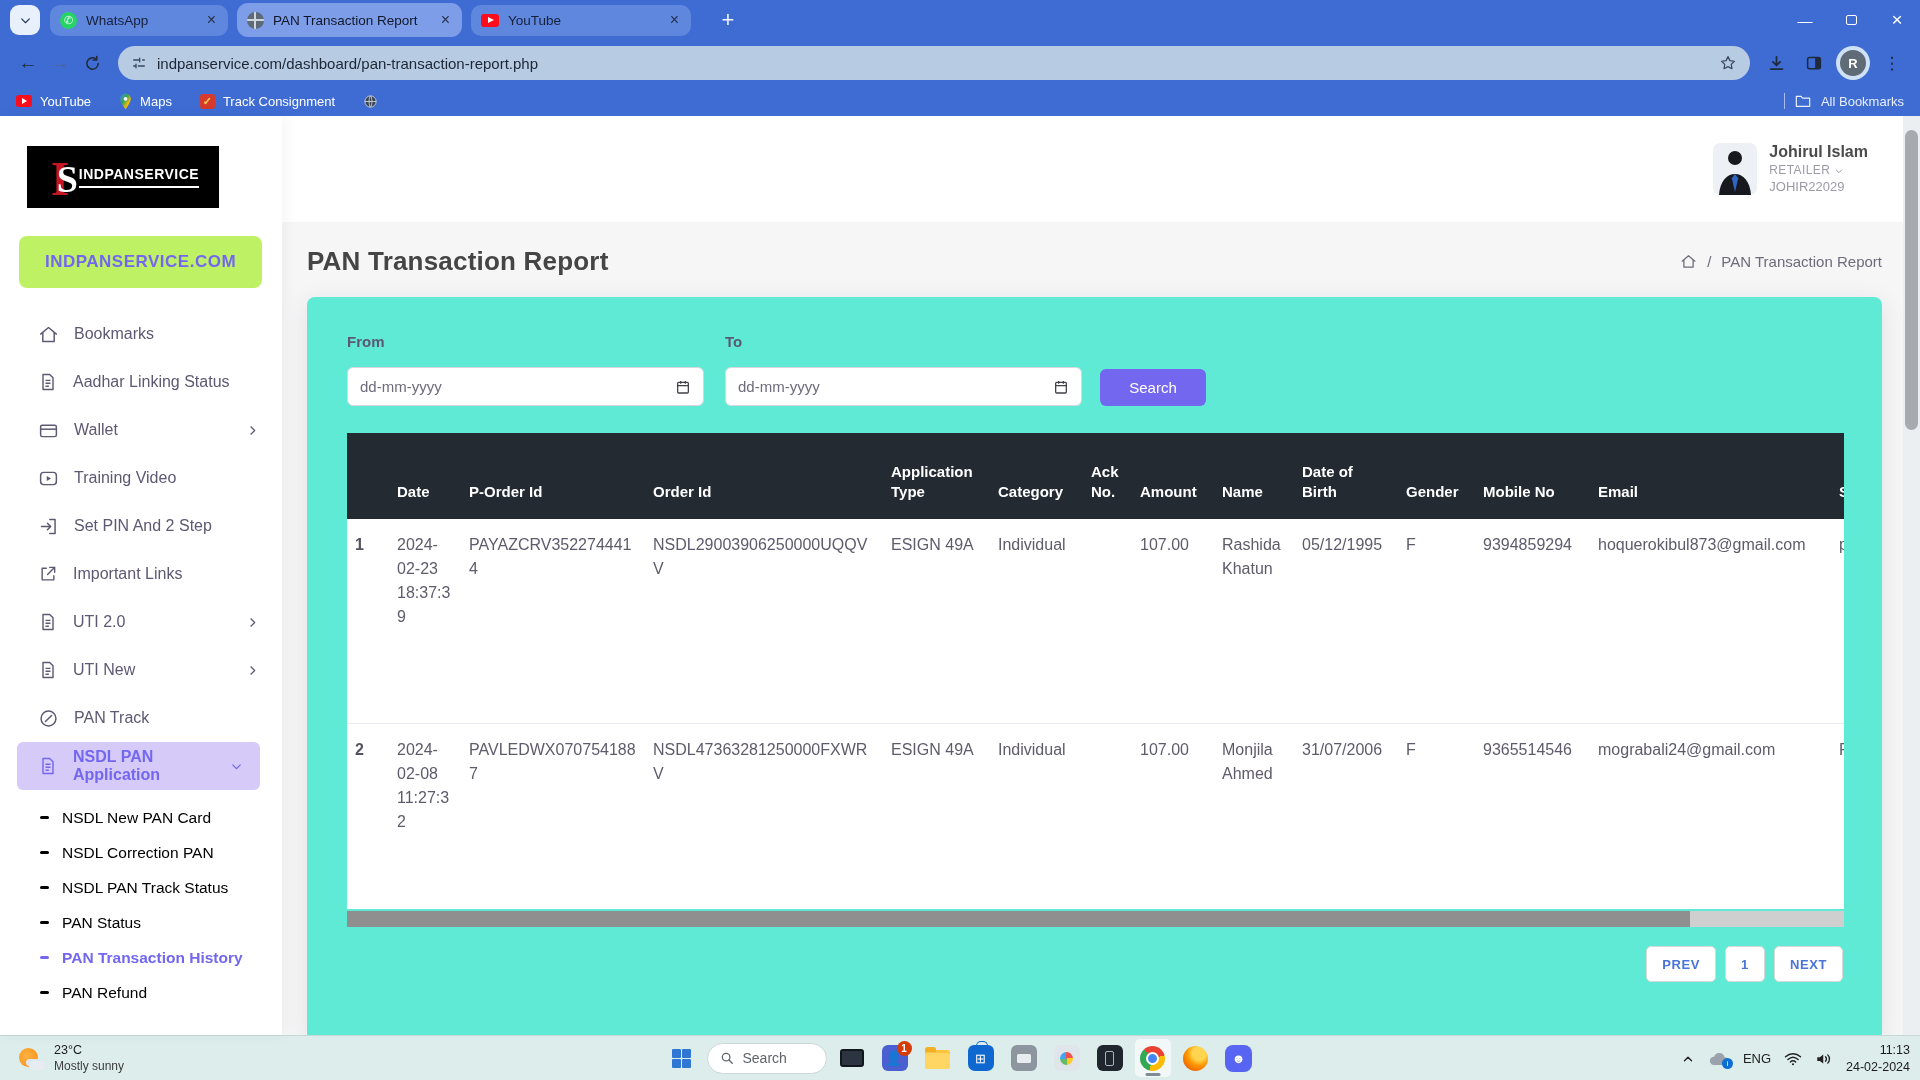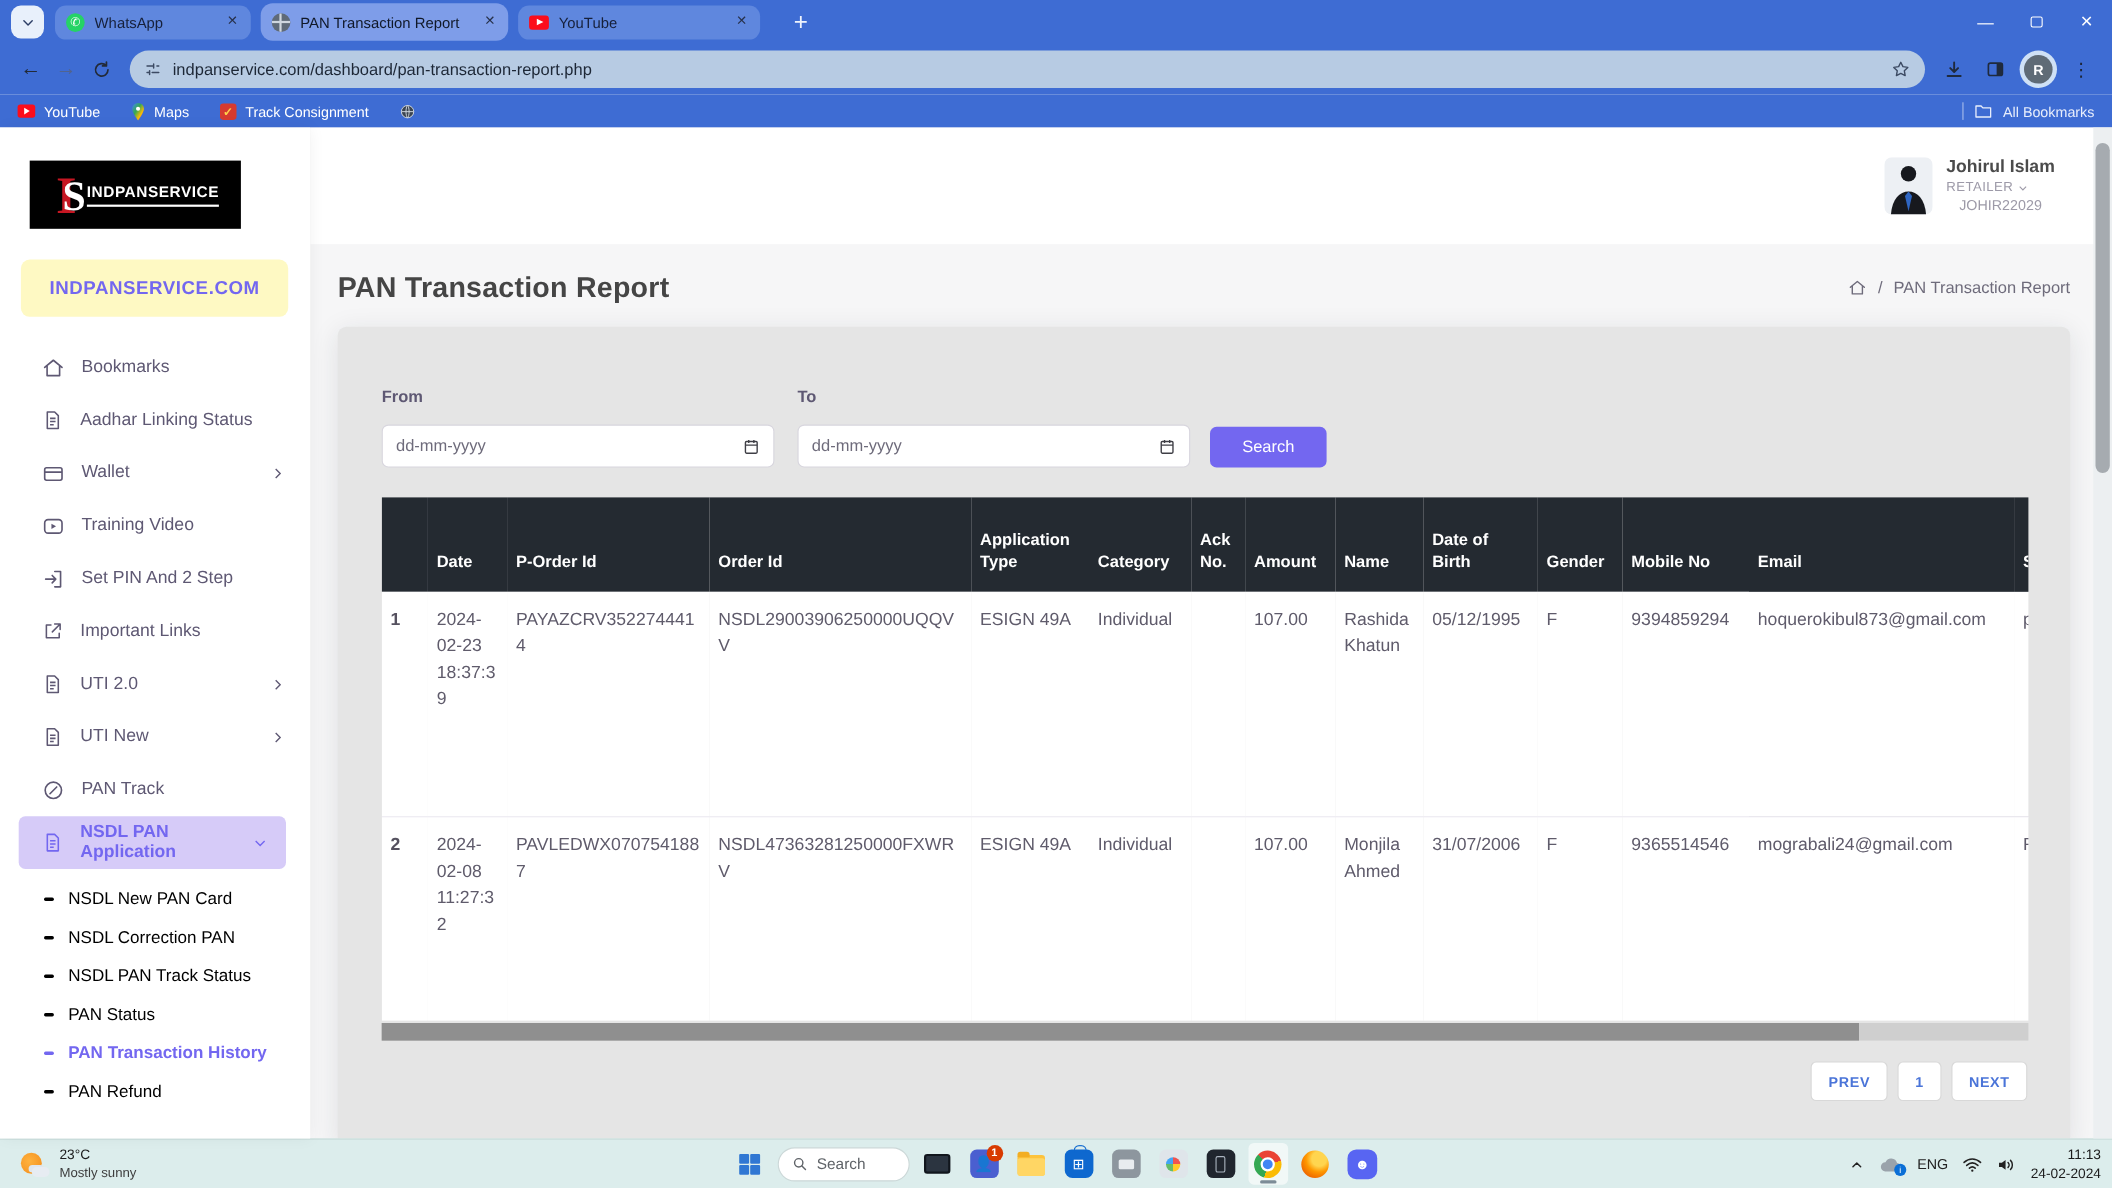--- a/index.html
+++ b/index.html
@@ -64,52 +64,52 @@
   
   .sidebar { width:282px; background:#fff; box-shadow:2px 0 14px rgba(0,0,0,.05); z-index:2; flex:0 0 auto; }
   .logo-box { margin:30px 0 0 27px; width:192px; height:62px; background:#000; display:flex;
     align-items:center; justify-content:center; gap:2px; }
   .logo-s { position:relative; width:30px; height:48px; }
   .logo-s .s-red { position:absolute; left:4px; top:-2px; color:#c61622; font-family:"Liberation Serif", serif;
     font-size:48px; font-weight:bold; }
   .logo-s .s-white { position:absolute; left:10px; top:4px; color:#fff; font-family:"Liberation Serif", serif;
     font-size:38px; font-weight:bold; }
   .logo-word { color:#fff; font-size:14px; font-weight:bold; letter-spacing:.5px; border-bottom:2.5px solid #fff; padding-bottom:4px; }
-  .brand-pill { margin:28px 20px 0 19px; height:52px; background:#fef9c3; border-radius:8px;
+  .brand-pill { margin:28px 20px 0 19px; height:52px; background:#bef264; border-radius:8px;
     display:flex; align-items:center; justify-content:center; color:#7367f0; font-size:17px;
     font-weight:bold; letter-spacing:.5px; }
   .nav { margin-top:22px; }
   .nav-item { height:48px; display:flex; align-items:center; padding:0 22px 0 38px; gap:15px;
     color:#5e5873; font-size:16px; }
   .nav-item svg { flex:0 0 auto; }
   .nav-chev { margin-left:auto; color:#5e5873; }
   .nav-item.active-parent { margin:0 22px 0 17px; padding:0 16px 0 21px; background:#d6cbf8;
     border-radius:6px; color:#7367f0; font-weight:bold; }
   .nav-item.active-parent .nav-chev { color:#7367f0; }
   .submenu { margin-top:10px; }
   .sub-item { height:35px; display:flex; align-items:center; padding-left:40px; gap:13px; color:#000000; font-size:15.5px; }
   .sub-dash { width:9px; height:2.5px; border-radius:2px; background:currentColor; flex:0 0 auto; }
   .sub-item.active { color:#7367f0; font-weight:bold; }
 
   
   .main { flex:1; position:relative; overflow:hidden; }
   .main-header { height:106px; background:#fff; display:flex; align-items:center; justify-content:flex-end; padding-right:52px; }
-  .user-block { display:flex; align-items:center; gap:12px;text-align:center; }
+  .user-block { display:flex; align-items:center; gap:12px; }
   .user-text { line-height:1.3; }
   .user-name { font-size:16px; font-weight:bold; color:#4b4b4b; }
   .user-role { font-size:12px; color:#9d9aa8; letter-spacing:.4px; display:flex; align-items:center; gap:4px; }
   .user-id { font-size:13px; color:#9d9aa8; }
 
   .content { padding:24px 38px 0 25px; }
   .title-row { display:flex; align-items:center; justify-content:space-between; }
   .page-title { font-size:26px; font-weight:bold; color:#454545; letter-spacing:.2px; }
   .breadcrumb { display:flex; align-items:center; gap:10px; color:#6e6b7b; font-size:15px; }
 
-  .card { margin-top:20px; background:#e5e5e5; border-radius:8px; box-shadow:0 4px 24px rgba(34,41,47,.1);
-    padding:55px 39px 26px 40px; height:744px; }
+  .card { margin-top:20px; background:#5eead4; border-radius:8px; box-shadow:0 4px 24px rgba(34,41,47,.1);
+    padding:36px 39px 26px 40px; height:744px; }
   .filters { display:flex; align-items:flex-end; }
   .f-group { width:357px; }
   .f-group + .f-group { margin-left:21px; }
   .f-label { font-size:15px; font-weight:bold; color:#5e5873; margin-bottom:17px; }
   .date-input { height:39px; border:1px solid #d8d6de; border-radius:6px; display:flex; align-items:center;
     padding:0 12px; color:#6e6b7b; font-size:15px; justify-content:space-between; background:#fff; }
   .search-btn { margin-left:18px; width:106px; height:37px; background:#7367f0; border:none; border-radius:6px;
     color:#fff; font-size:15px; display:flex; align-items:center; justify-content:center; }
 
   .table-wrap { margin-top:27px; width:1497px; overflow:hidden; }

